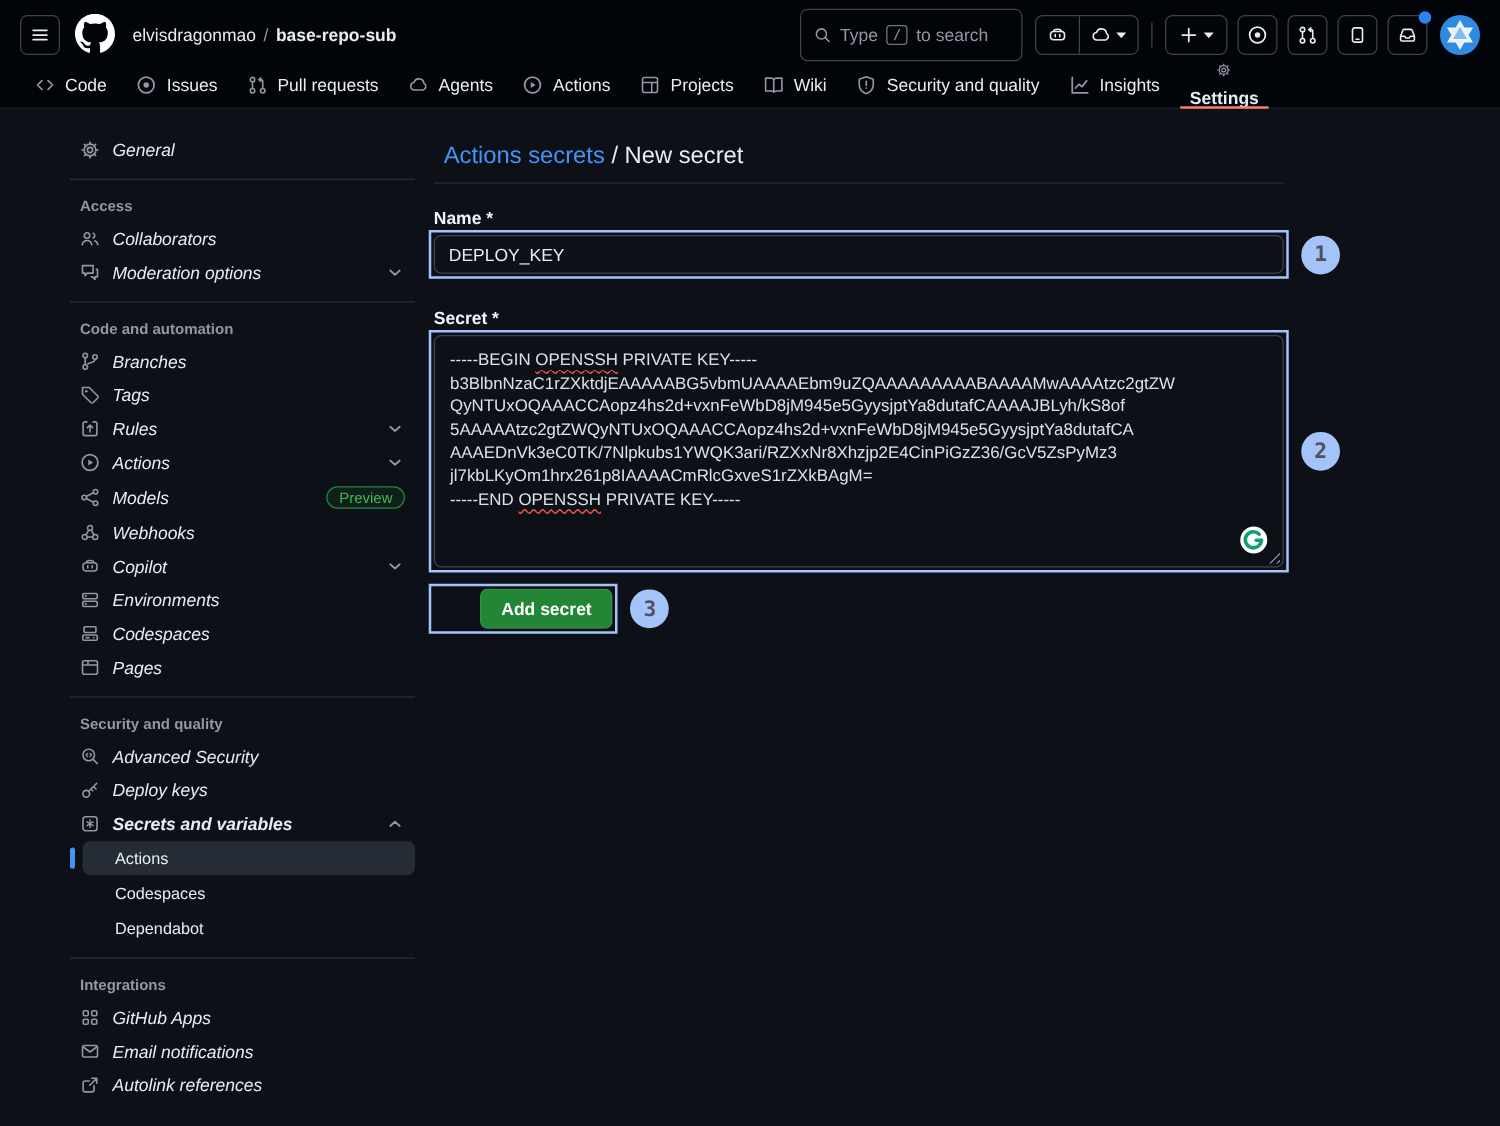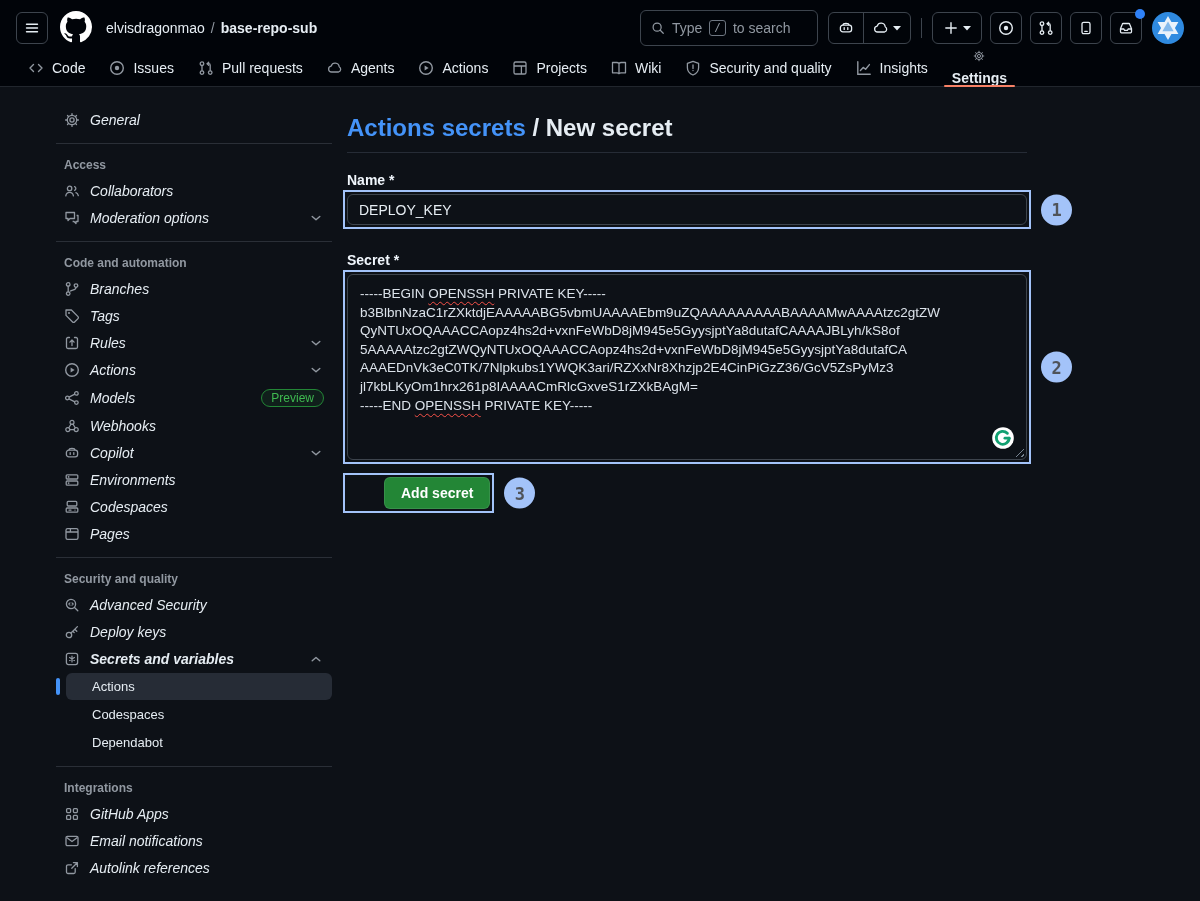--- a/index.html
+++ b/index.html
@@ -20,21 +20,21 @@
     position:relative; flex:none; cursor:pointer;
   }
   .logo { margin:0 8px 0 12px; color:#fff; }
   .logo svg { width:32px; height:32px; }
   .crumb { display:flex; align-items:center; gap:6px; margin-left:6px; font-size:14px; }
   .crumb .owner { color:#e6edf3; }
   .crumb .sep { color:#9198a1; }
   .crumb .repo { font-weight:600; }
   .spacer { flex:1; }
   .search {
-    display:flex; align-items:center; gap:7px; height:36px; width:178px;
+    display:flex; align-items:center; gap:7px; height:42px; width:178px;
     border:1px solid #3d444d; border-radius:6px; padding:0 10px; color:#9198a1; cursor:text;
   }
   .search kbd {
     border:1px solid #6e7681; border-radius:3px; font-size:11px; line-height:14px;
     padding:0 4px; color:#9198a1; font-family:"DejaVu Sans Mono",monospace;
   }
   .cpgroup { display:flex; margin-left:10px; border:1px solid #3d444d; border-radius:6px; height:32px; overflow:hidden; }
   .cpgroup .seg { display:flex; align-items:center; gap:4px; padding:0 9px; color:#e6edf3; cursor:pointer; }
   .cpgroup .seg + .seg { border-left:1px solid #3d444d; }
   .vsep { width:1px; height:20px; background:#3d444d; margin:0 10px; }
@@ -80,21 +80,21 @@
     border-radius:6px; font-size:13px; cursor:pointer; position:relative; color:#e6edf3;
   }
   .sb-sub.active { background:#262c36; }
   .sb-sub.active::before {
     content:""; position:absolute; left:-10px; top:5px; bottom:5px; width:4px;
     border-radius:3px; background:#4493f8;
   }
   .bold { font-weight:600; }
   
   .main { margin-left:15px; padding-top:27px; width:680px; position:relative; }
-  .pagehead { font-size:24px; font-weight:700; color:#e6edf3; }
+  .pagehead { font-size:19px; font-weight:400; color:#e6edf3;margin-left:8px; }
   .pagehead a { color:#4493f8; text-decoration:none; cursor:pointer; }
   .pagehead .cur { color:#e6edf3; }
   .headrule { border:0; border-top:1px solid #262c36; margin:10px 0 0 0; }
   .flabel { font-weight:600; font-size:14px; margin:19px 0 6px 0; color:#f0f6fc; }
   .ann { position:relative; }
   .ann::before {
     content:""; position:absolute; inset:-4px; border:2px solid #a3c3f9; pointer-events:none;
   }
   .badge {
     position:absolute; left:calc(100% + 14px); top:50%; transform:translateY(-50%);

